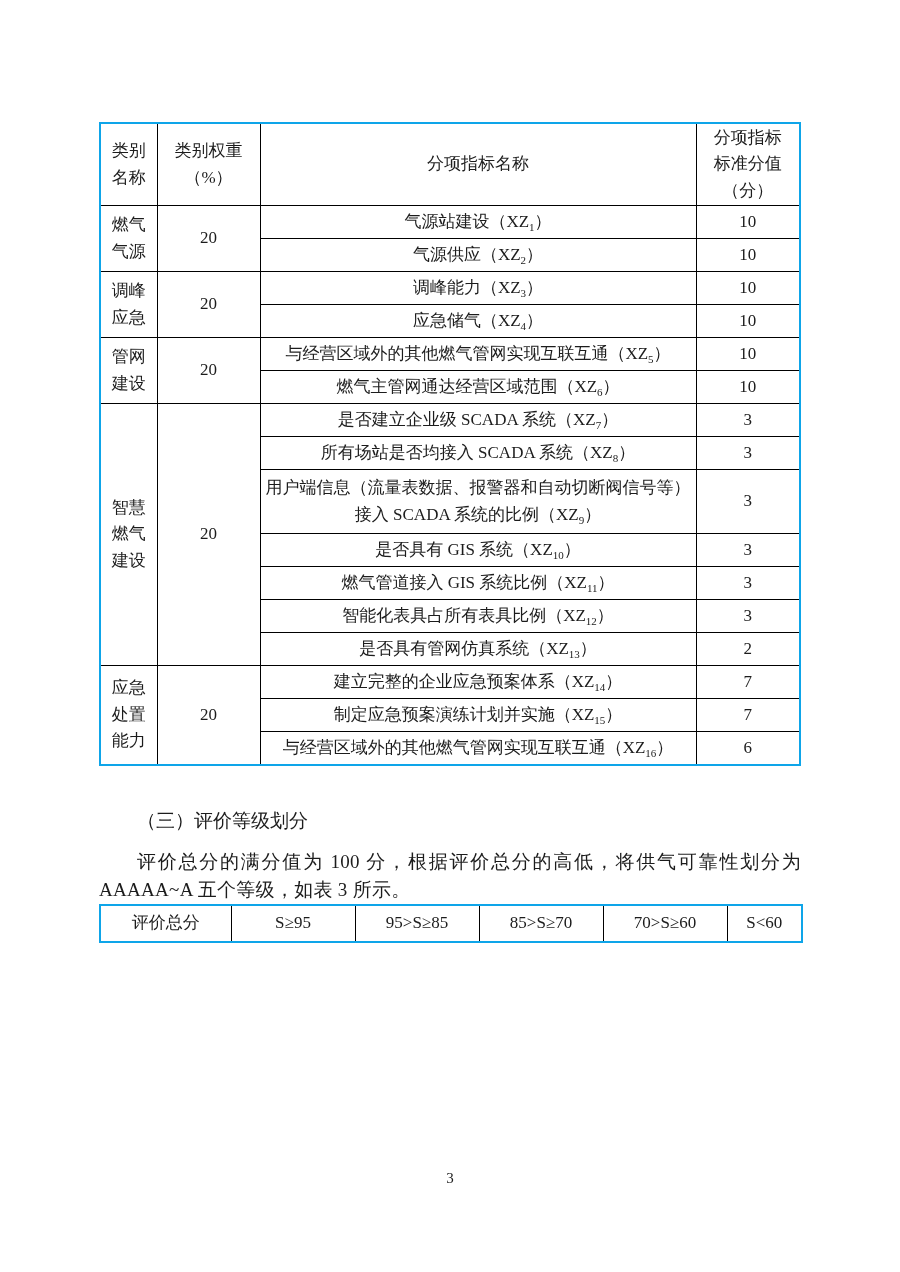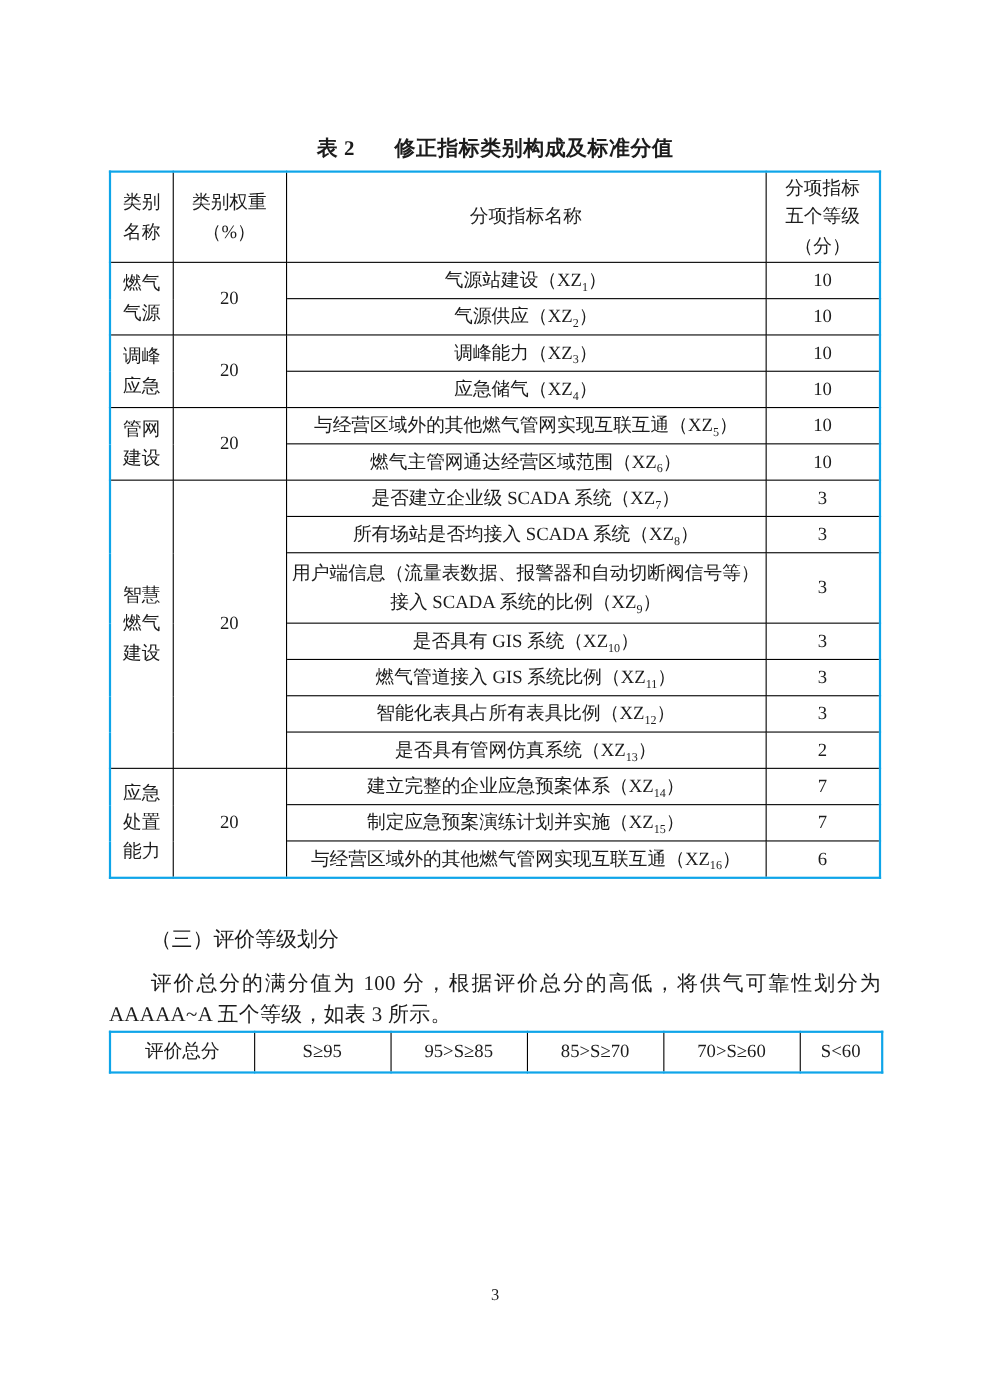--- a/index.html
+++ b/index.html
@@ -56,40 +56,37 @@
     position:absolute; left:0; width:900px; top:1170px;
     text-align:center; font-size:15px;
   }
 </style>
 </head>
 <body>
 
 <div class="page">
   <div class="content">
 
-    <div class="caption caption2">
-      <span class="cap-label">表 2</span><span>修正指标类别构成及标准分值</span>
-    </div>
 
     <table id="table2">
       <colgroup>
           <col class="c1">
           <col class="c2">
           <col class="c3">
           <col class="c4">
         </colgroup>
       <tbody>
         <tr class="h-header">
           <th class="pre-line">类别
 名称</th>
           <th class="pre-line">类别权重
 （%）</th>
           <th>分项指标名称</th>
           <th class="pre-line">分项指标
-五个等级
+标准分值
 （分）</th>
         </tr>
 
         <tr class="h-reg">
           <td rowspan="2" class="pre-line">燃气
 气源</td>
           <td rowspan="2">20</td>
           <td><span>气源站建设（XZ</span><sub class="xz-sub">1</sub><span>）</span></td>
           <td>10</td>
         </tr>

